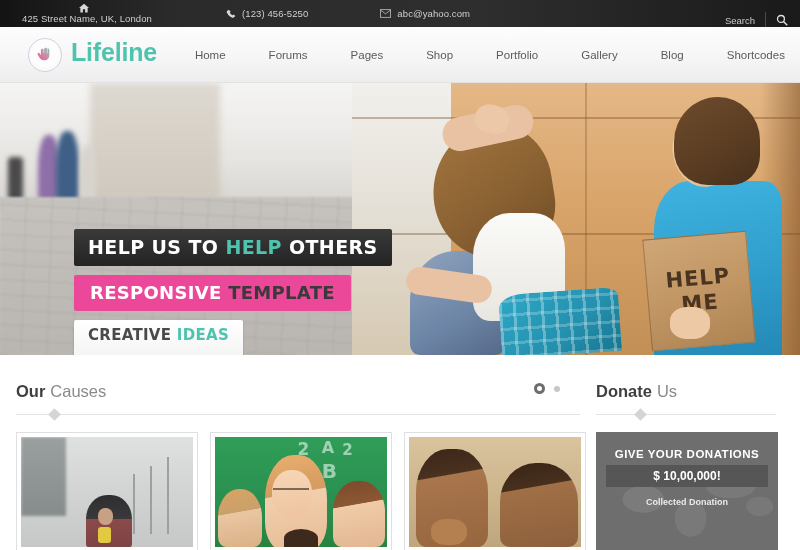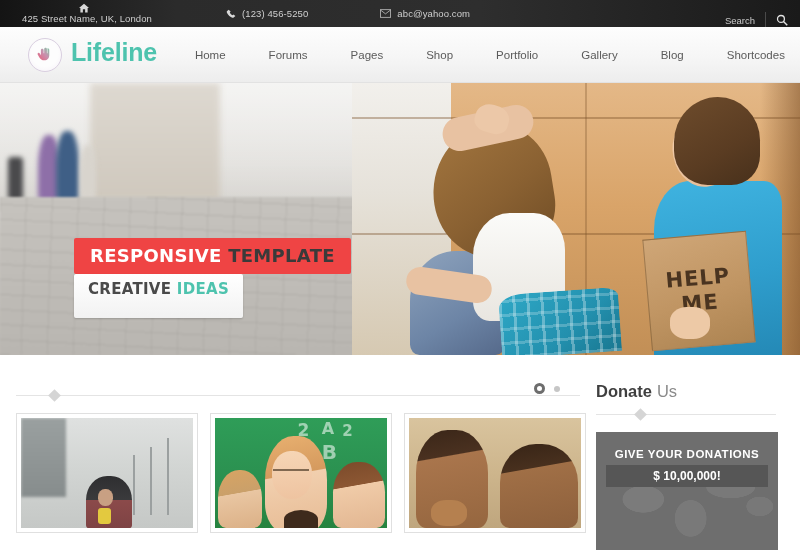--- a/index.html
+++ b/index.html
@@ -206,29 +206,29 @@
     font-weight: bold;
   }
   .cap1 {
     background: linear-gradient(180deg,#3a3a3a 0%,#232323 100%);
     padding: 7px 14px 8px 14px;
     font-size: 19px; color:#ffffff; letter-spacing: .4px;
     border-radius: 2px;
   }
   .cap1 .hl { color:#4ec3ae; }
   .cap2 {
-    background:#ef4444; margin-top: 9px;
+    background:#ec4899; margin-top: 9px;
     padding: 7px 16px 8px 16px;
     font-size: 18px; letter-spacing: .3px;
     color:#3a3a3a; border-radius: 2px;
   }
   .cap2 .wt { color:#ffffff; }
   .cap3 {
     background: linear-gradient(180deg,#ffffff 0%,#f2f2f2 100%);
-    margin-top: 0;
+    margin-top: 9px;
     padding: 6px 14px 20px 14px;
     font-size: 15px; color:#4a4a4a; letter-spacing: .3px;
     border-radius: 2px; box-shadow: 0 1px 2px rgba(0,0,0,.18);
   }
   .cap3 .hl { color:#4ec3ae; }
 
   
   .content { display:flex; padding: 0; height: 195px; background:#fff; }
   .col-causes { width: 596px; padding-left: 16px; padding-top: 27px; position:relative; }
   .col-donate { width: 204px; padding-top: 27px; }
@@ -481,28 +481,33 @@
     <div class="boy-face"></div>
     <div class="boy-hair"></div>
     <div class="sign">
       <span>HELP</span>
       <span>ME</span>
     </div>
     <div class="boy-hand"></div>
   </div>
 
   <div class="captions">
+    <div><span class="cap cap1"><span>HELP US TO </span><span class="hl">HELP</span><span> OTHERS</span></span></div>
     <div><span class="cap cap2"><span class="wt">RESPONSIVE</span><span> TEMPLATE</span></span></div>
     <div><span class="cap cap3"><span>CREATIVE </span><span class="hl">IDEAS</span></span></div>
   </div>
 </div>
 
 <div class="content">
 
   <div class="col-causes">
+    <div class="sec-head">
+      <span class="b">Our</span>
+      <span class="n">Causes</span>
+    </div>
     <div class="sec-rule rule-causes">
       <span class="dia"></span>
     </div>
 
     <div class="dots">
       <span class="dot-active"></span>
       <span class="dot-idle"></span>
     </div>
 
     <div class="cards">
@@ -550,15 +555,16 @@
       <span class="n">Us</span>
     </div>
     <div class="sec-rule rule-donate">
       <span class="dia"></span>
     </div>
 
     <div class="donate-panel">
       <div class="map-wm"></div>
       <div class="dp-title">GIVE YOUR DONATIONS</div>
       <div class="dp-amount">$ 10,00,000!</div>
+      <div class="dp-label2">Collected Donation</div>
     </div>
   </div>
 </div>
 
 </body></html>

